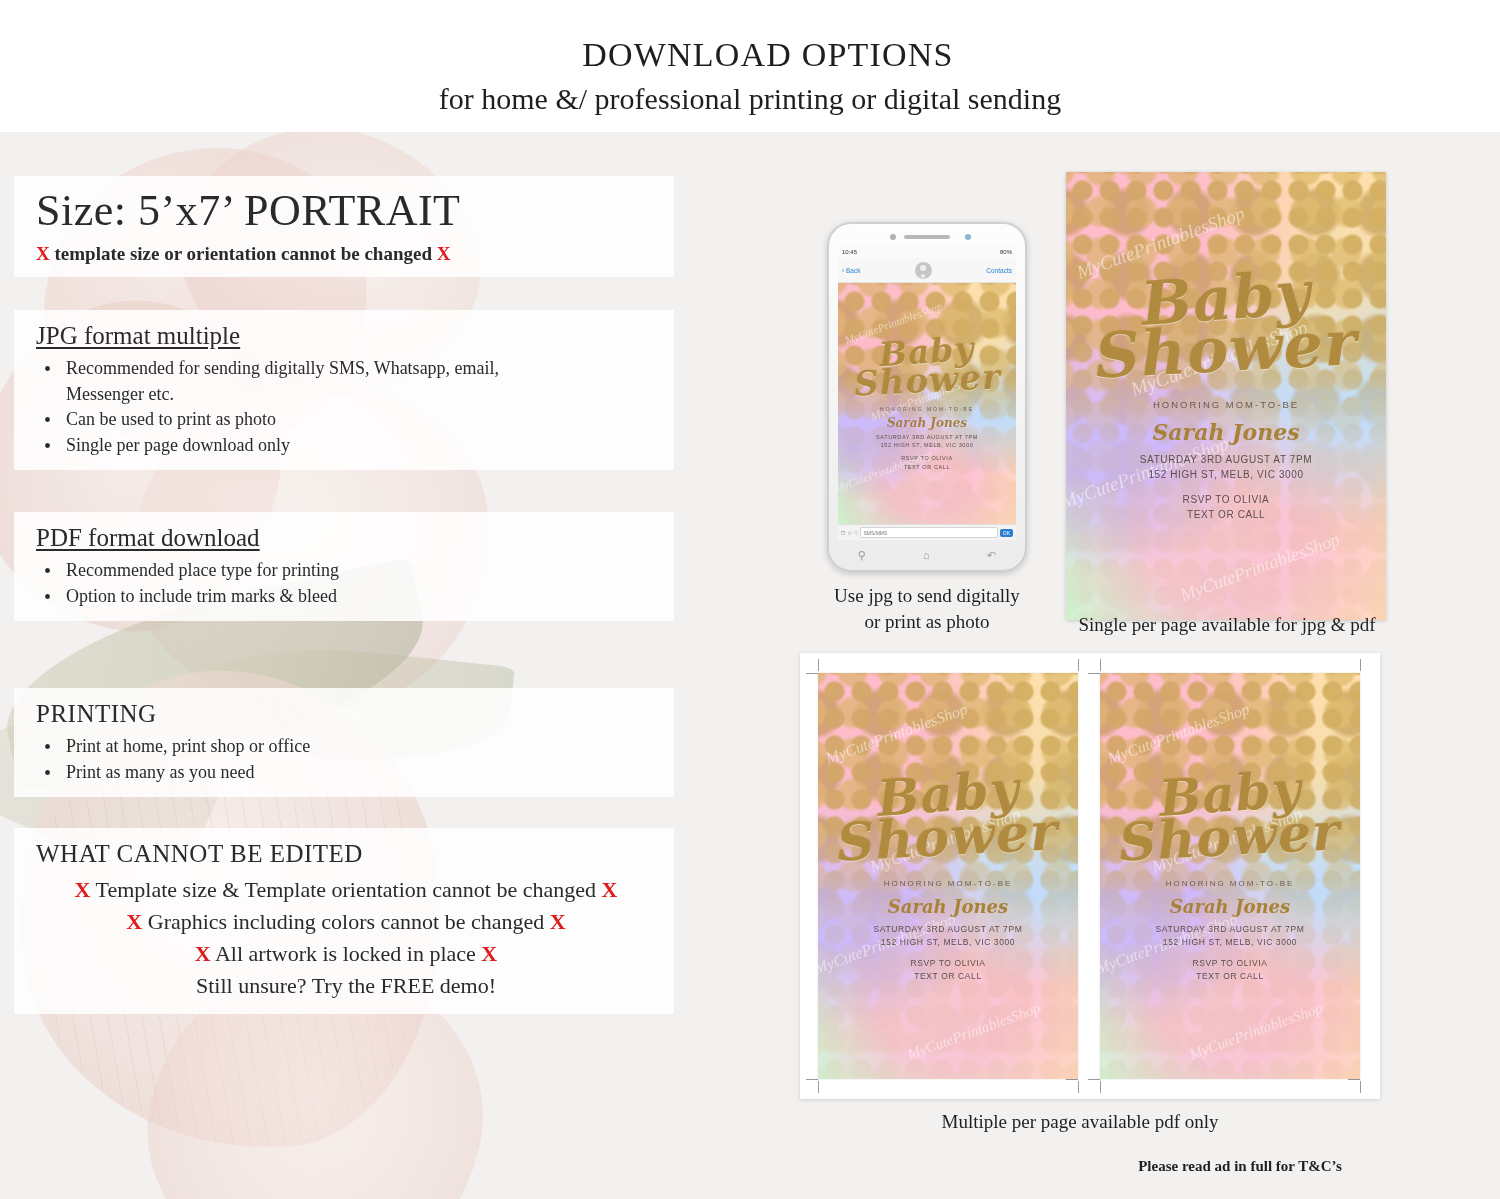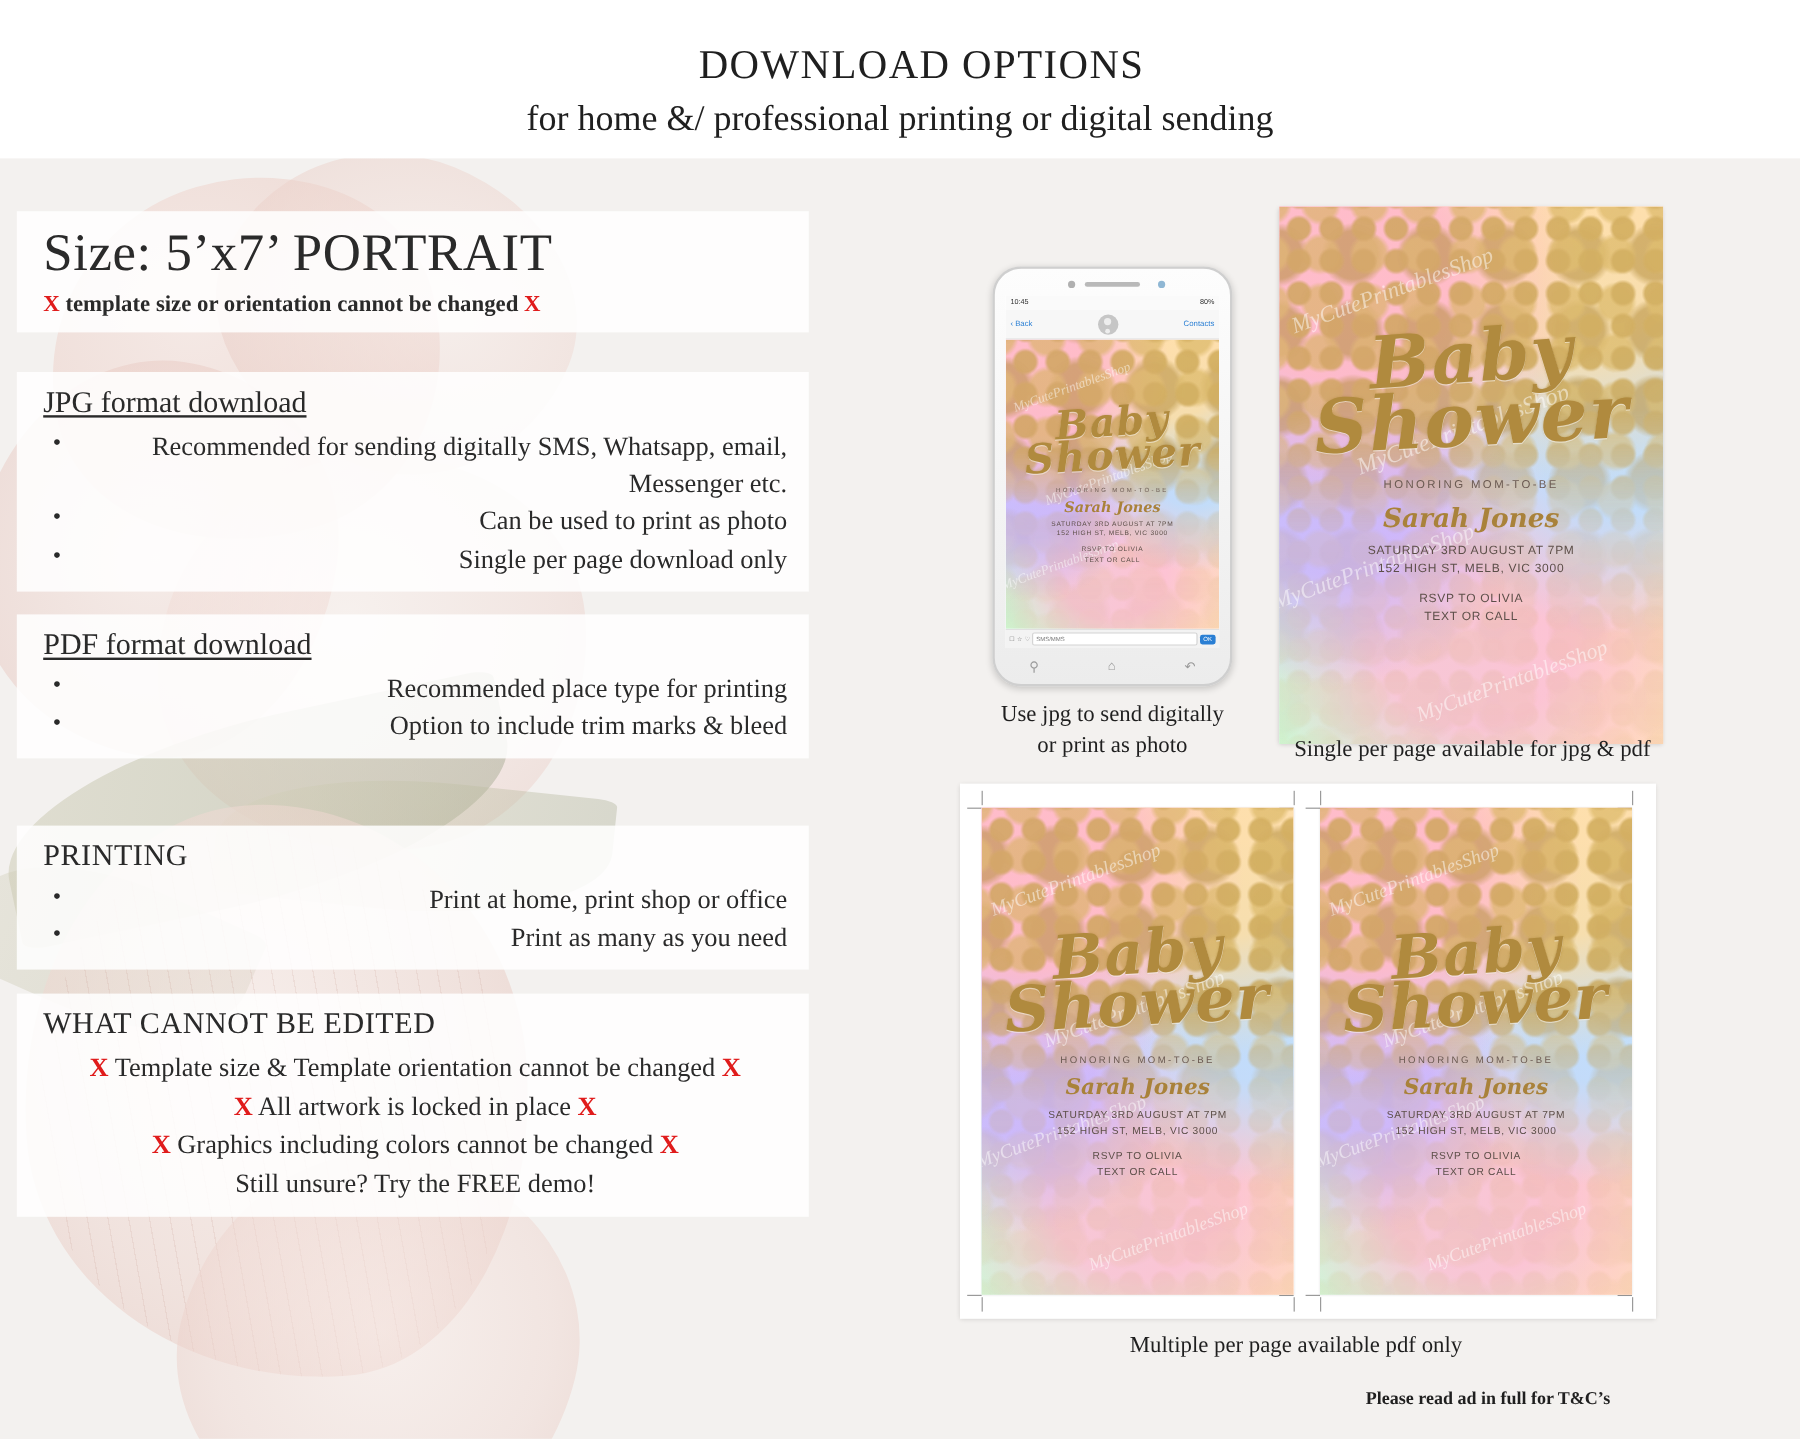--- a/index.html
+++ b/index.html
@@ -110,25 +110,24 @@
   .panel h3.plain {
     text-decoration: none;
     letter-spacing: .5px;
   }
   ul.bullets {
     margin: 0;
     padding-left: 26px;
     list-style: none;
   }
   ul.bullets li {
-    font-size: 22px;
+    font-size: 18px;
     line-height: 1.42;
     position: relative;
     padding-left: 4px;
-    text-align: right;
   }
   ul.bullets li::before {
     content: "\2022";
     position: absolute;
     left: -18px;
     top: -1px;
     font-size: 20px;
   }
   ul.bullets li.cont::before { content: ""; }
   .cannot-line {
@@ -419,21 +418,21 @@
 <div class="panel" id="panel-size">
   <h2 class="size-title">Size: 5’x7’ PORTRAIT</h2>
   <div class="sub-note">
     <span class="xmark">X</span>
     <span>template size or orientation cannot be changed</span>
     <span class="xmark">X</span>
   </div>
 </div>
 
 <div class="panel" id="panel-jpg">
-  <h3>JPG format download</h3>
+  <h3>JPG format multiple</h3>
   <ul class="bullets">
     <li>Recommended for sending digitally SMS, Whatsapp, email,</li>
     <li class="cont">Messenger etc.</li>
     <li>Can be used to print as photo</li>
     <li>Single per page download only</li>
   </ul>
 </div>
 
 <div class="panel" id="panel-pdf">
   <h3>PDF format download</h3>
@@ -453,26 +452,26 @@
 
 <div class="panel" id="panel-cannot">
   <h3 class="plain">WHAT CANNOT BE EDITED</h3>
   <div class="cannot-line">
     <span class="xmark">X</span>
     <span>Template size &amp; Template orientation cannot be changed</span>
     <span class="xmark">X</span>
   </div>
   <div class="cannot-line">
     <span class="xmark">X</span>
+    <span>Graphics including colors cannot be changed</span>
+    <span class="xmark">X</span>
+  </div>
+  <div class="cannot-line">
+    <span class="xmark">X</span>
     <span>All artwork is locked in place</span>
-    <span class="xmark">X</span>
-  </div>
-  <div class="cannot-line">
-    <span class="xmark">X</span>
-    <span>Graphics including colors cannot be changed</span>
     <span class="xmark">X</span>
   </div>
   <div class="cannot-line">Still unsure? Try the FREE demo!</div>
 </div>
 
 <div id="phone">
   <div class="speaker"></div>
   <div class="cam"></div>
   <div class="sensor"></div>
   <div class="screen">

